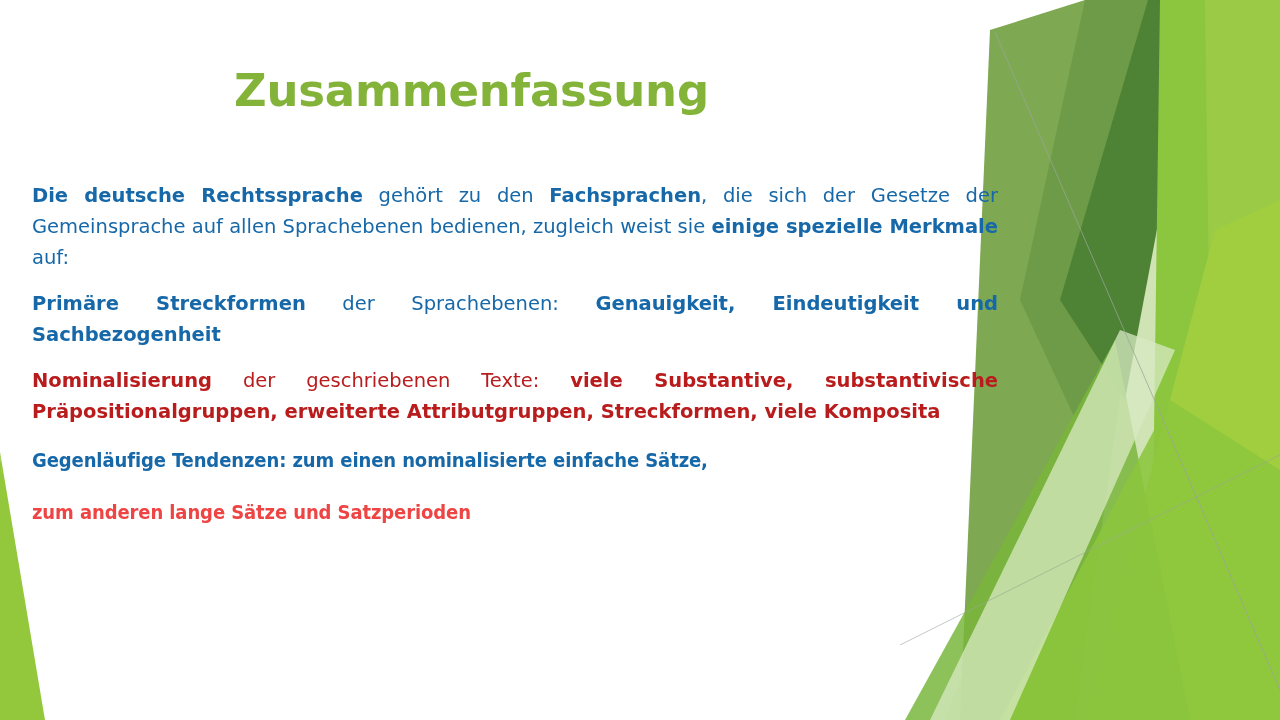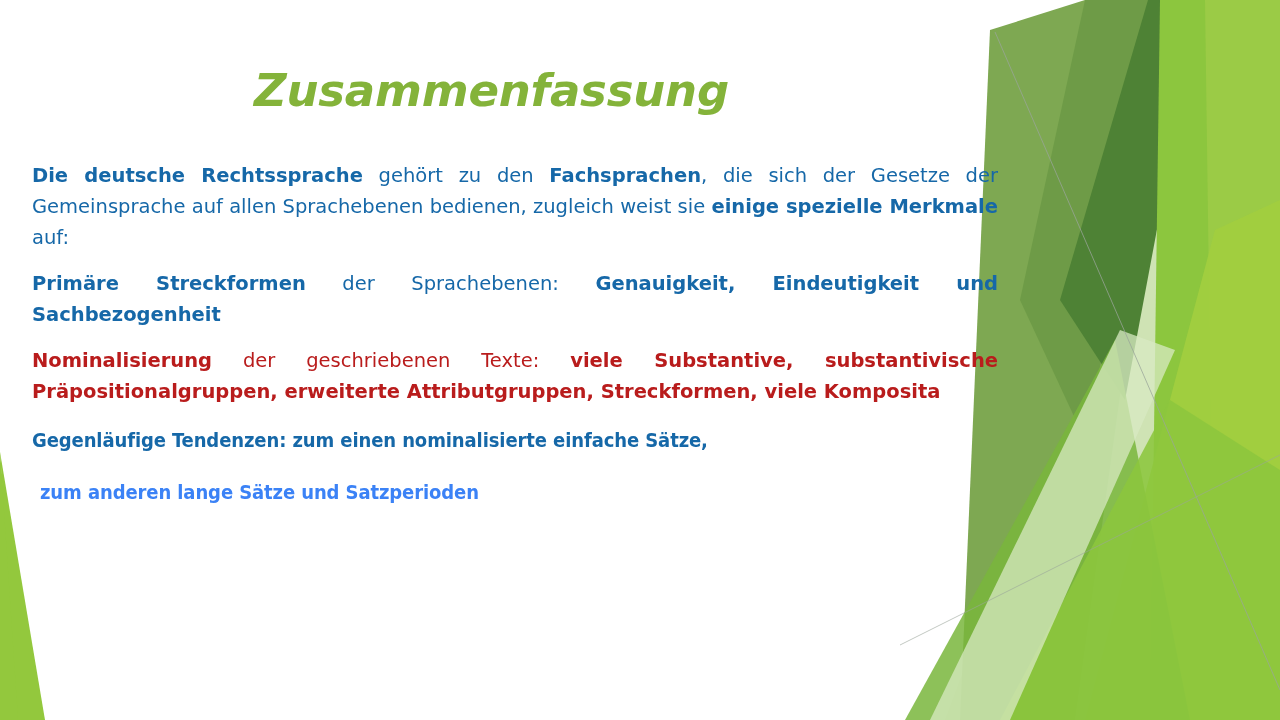--- a/index.html
+++ b/index.html
@@ -22,41 +22,40 @@
     top: 0;
     left: 0;
     width: 1280px;
     height: 720px;
     pointer-events: none;
   }
 
   
   #title-block {
     position: absolute;
-    left: 254px;
+    left: 234px;
     top: 66px;
     width: 760px;
-    font-style: italic;
   }
   #slide-title {
     margin: 0;
     font-family: "DejaVu Sans", sans-serif;
     font-size: 45px;
     font-weight: bold;
     line-height: 1.1;
     letter-spacing: -0.2px;
     color: #84B33A;
     white-space: nowrap;
   }
 
   
   #body-block {
     position: absolute;
     left: 32px;
-    top: 160px;
+    top: 180px;
     width: 966px;
   }
   .para {
     margin: 0 0 15px 0;
     color: #1668A8;
     font-family: "DejaVu Sans", sans-serif;
     font-size: 19.5px;
     line-height: 31px;
     text-align: justify;
     text-justify: inter-word;
@@ -109,16 +108,16 @@
 
   <div id="title-block">
     <h1 id="slide-title" style="color: rgb(132, 179, 58);">Zusammenfassung</h1>
   </div>
 
   <div id="body-block">
     <p class="para" style="color: rgb(22, 104, 168);"><b>Die deutsche Rechtssprache</b><span> gehört zu den </span><b>Fachsprachen</b><span>, die sich der Gesetze der Gemeinsprache auf allen Sprachebenen bedienen, zugleich weist sie </span><b>einige spezielle Merkmale</b><span> auf:</span></p>
     <p class="para" style="color: rgb(22, 104, 168);"><b>Primäre Streckformen</b><span> der Sprachebenen:  </span><b>Genauigkeit, Eindeutigkeit und Sachbezogenheit</b></p>
     <p class="para" style="color: #b91c1c;"><b>Nominalisierung</b><span> der geschriebenen Texte: </span><b>viele Substantive, substantivische Präpositionalgruppen, erweiterte Attributgruppen, Streckformen, viele Komposita</b></p>
     <p class="para condensed tight-top" style="color: rgb(22, 104, 168);"><b>Gegenläufige Tendenzen: zum einen nominalisierte einfache Sätze,</b></p>
-    <p class="para condensed" style="color: #3b82f6; margin-left: 8px;"><b>zum anderen lange Sätze und Satzperioden</b></p>
+    <p class="para condensed" style="color: #ef4444;"><b>zum anderen lange Sätze und Satzperioden</b></p>
   </div>
 
 </div>
 
 </body></html>

